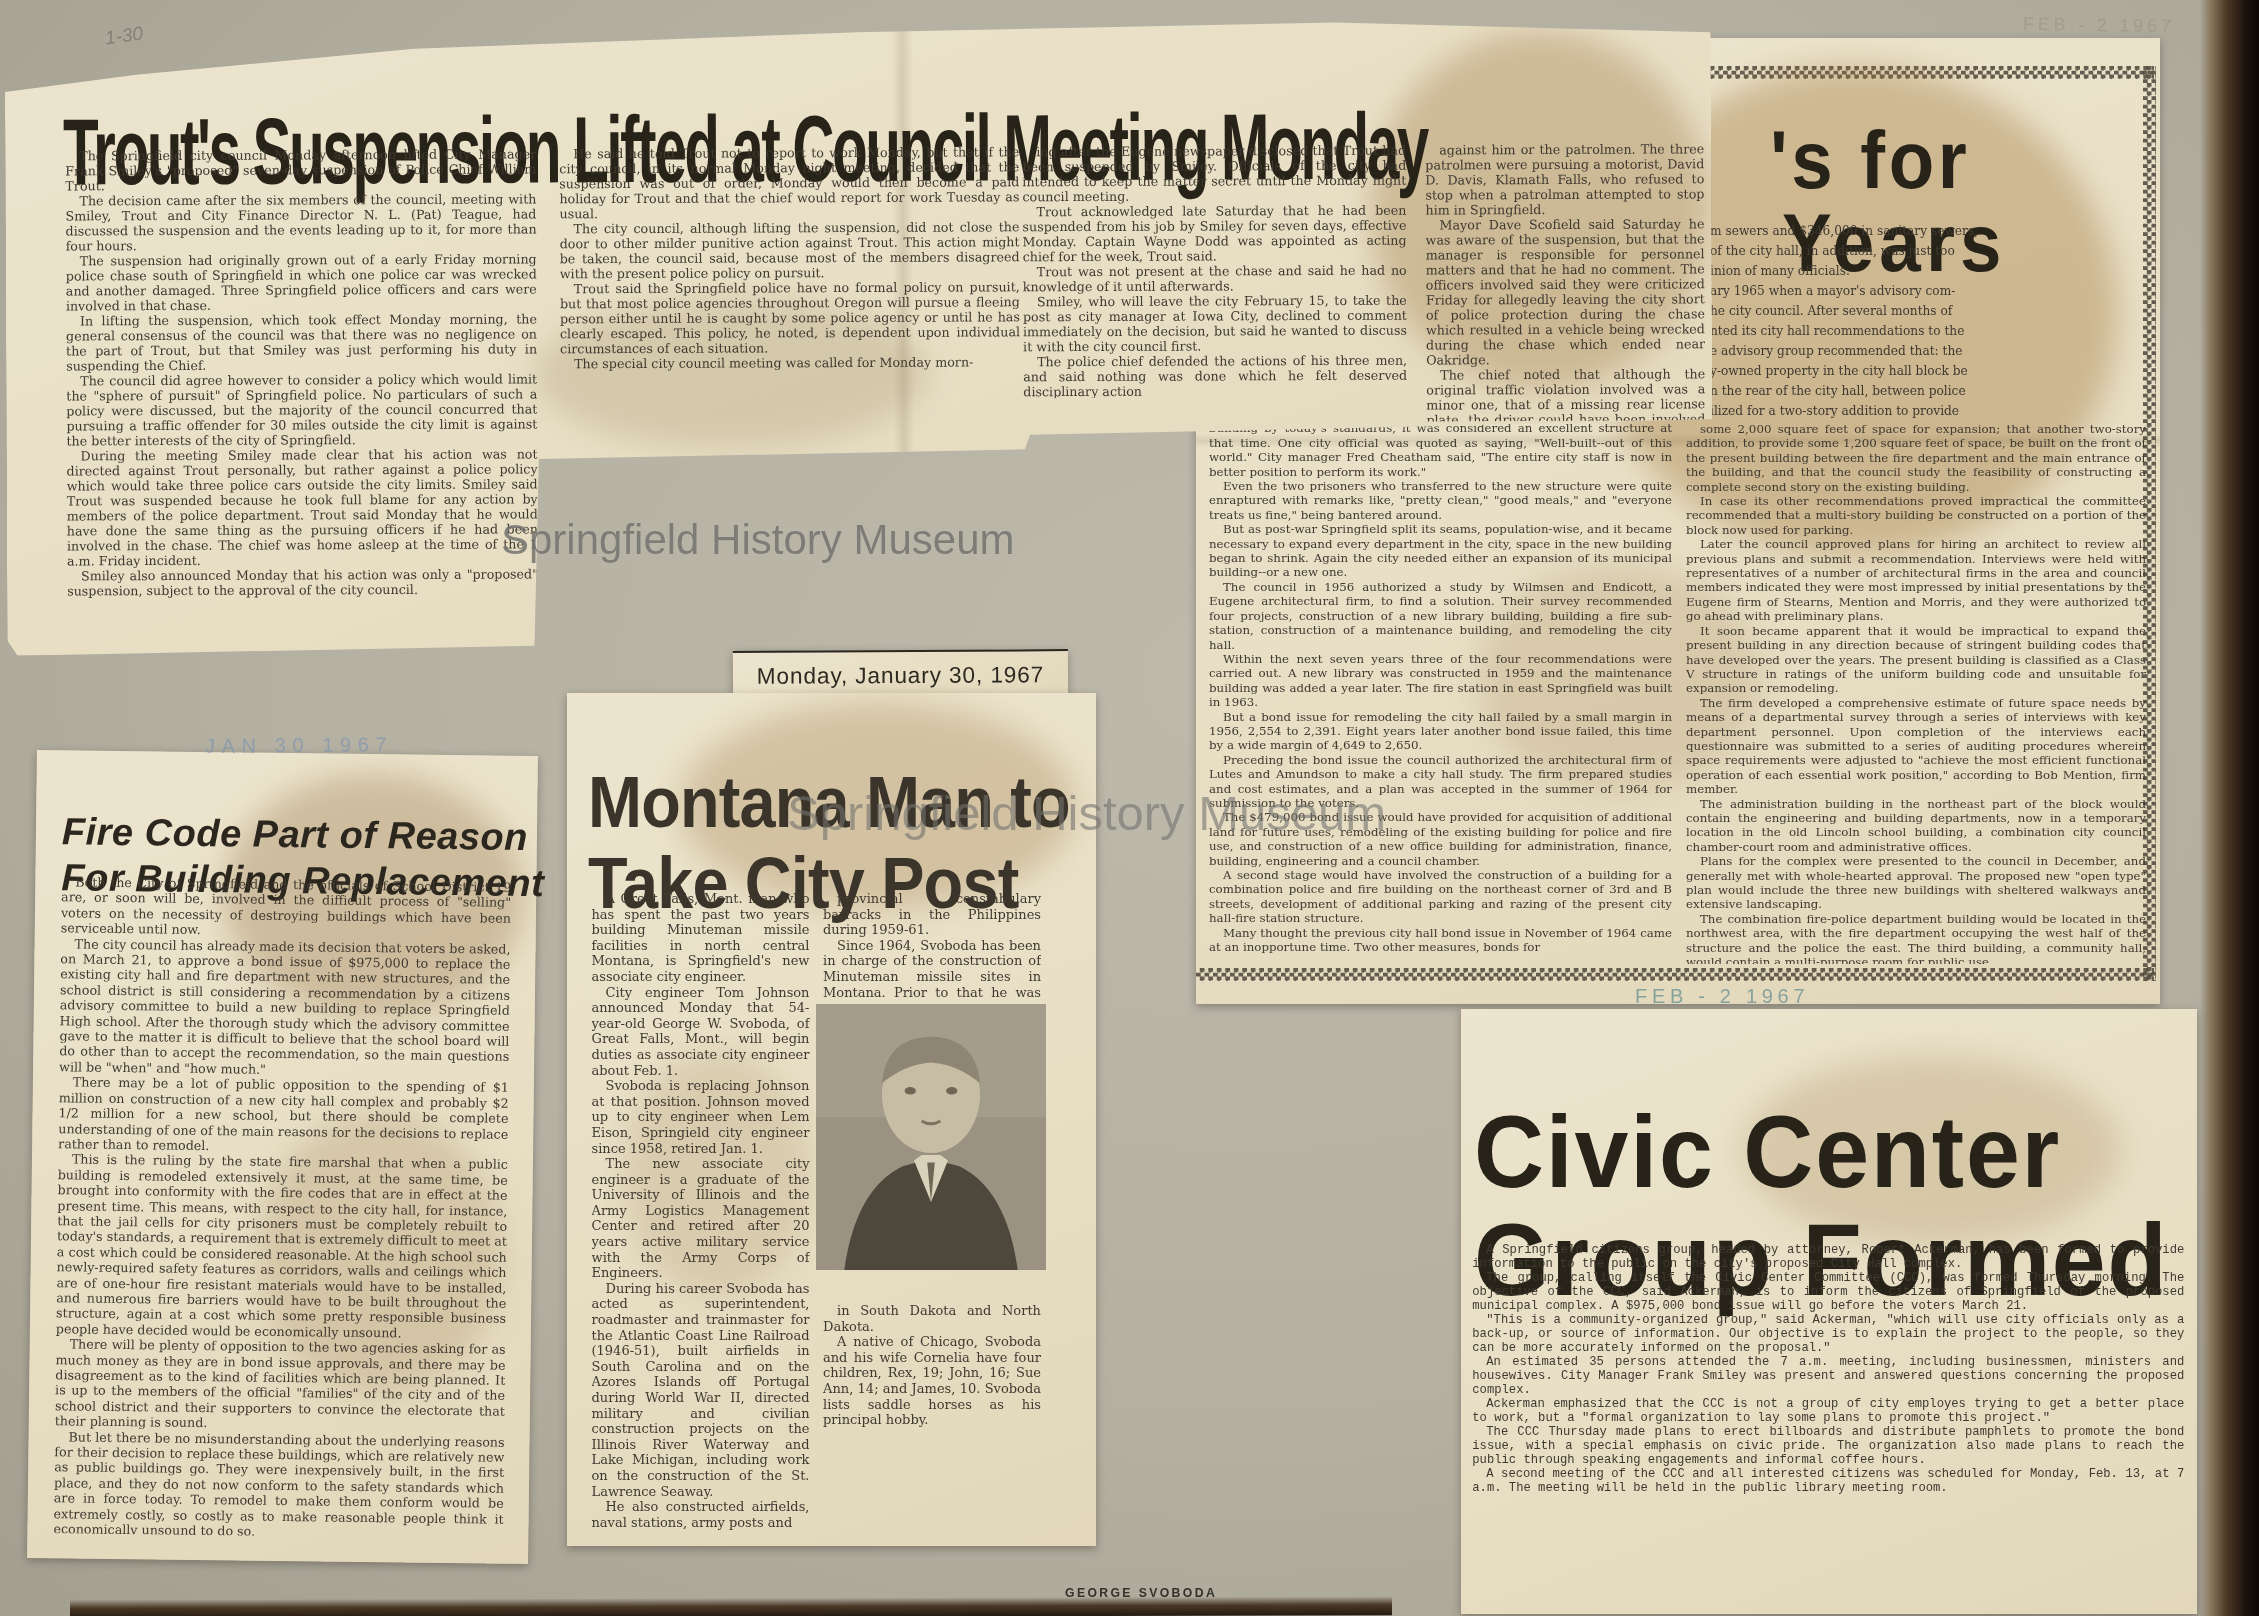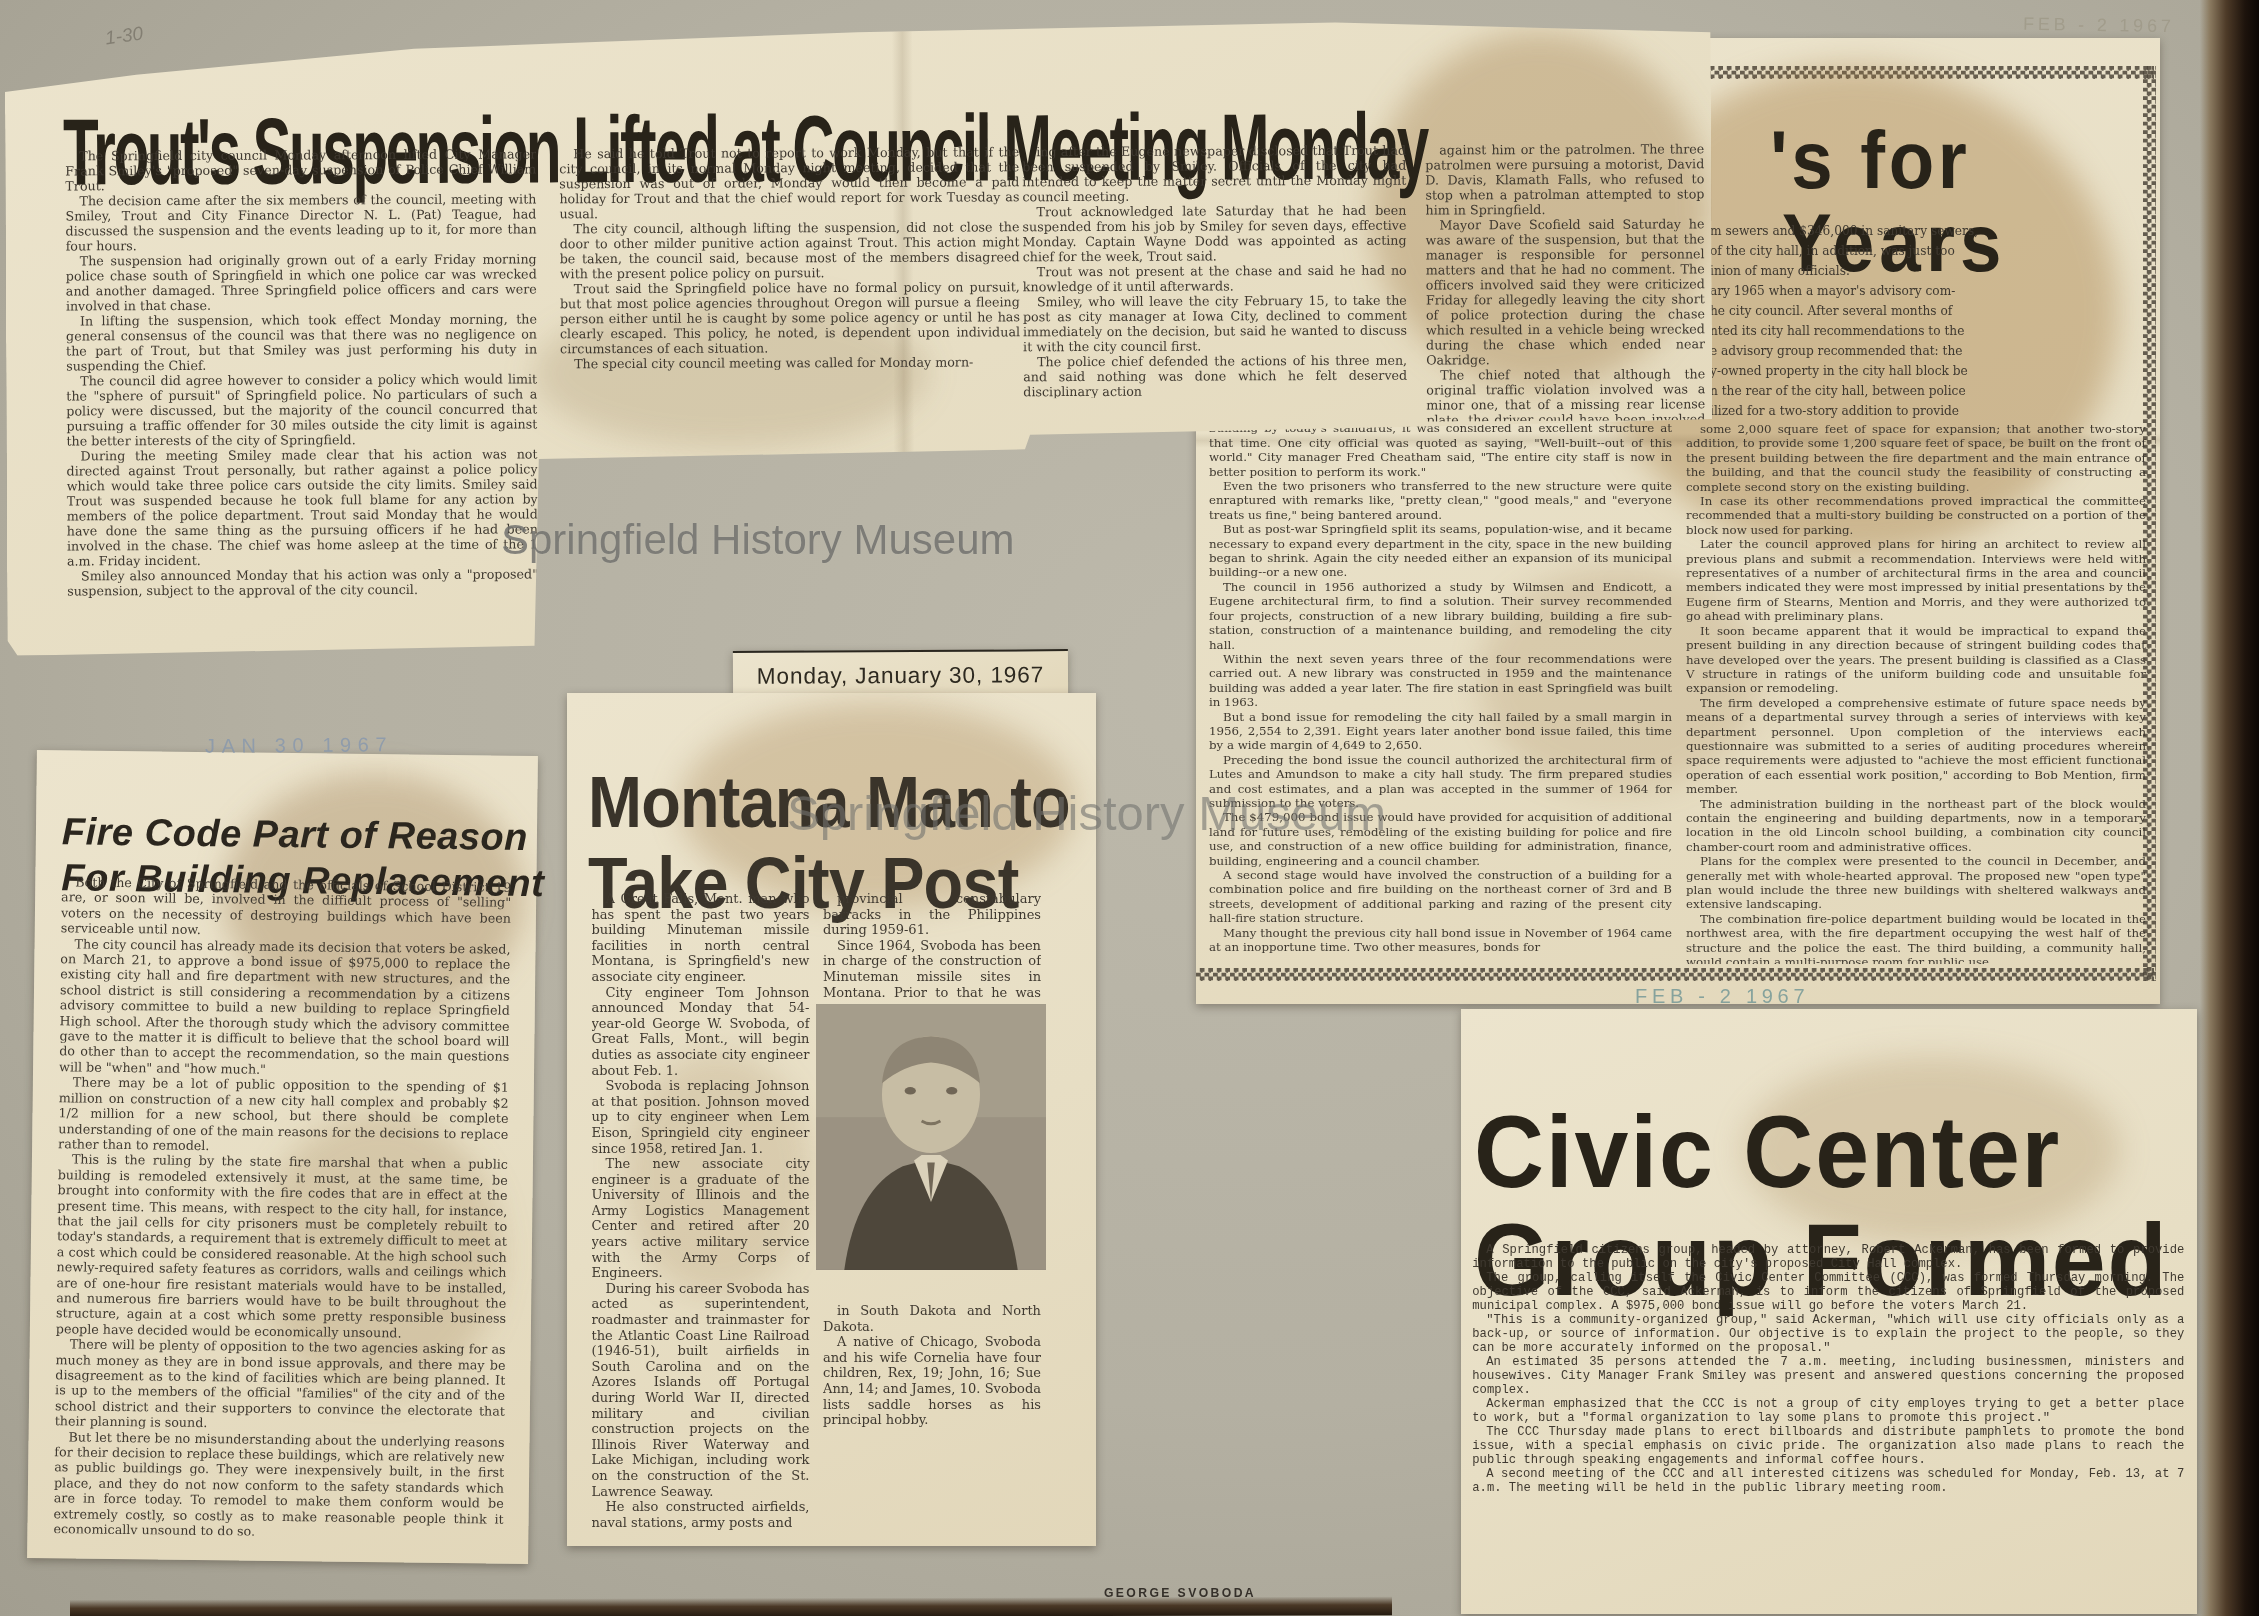--- a/index.html
+++ b/index.html
@@ -51,21 +51,21 @@
     display:flex;align-items:center;justify-content:center;transform:rotate(-.3deg);}
   .clip-date span{font-size:22.6px;color:#2d2920;letter-spacing:0.9px;}
   
   .clip-montana{left:557px;top:693px;width:529px;height:853px;z-index:20;margin-left:10px;}
   .mont-h1{position:absolute;left:21px;top:13px;font-size:72px;letter-spacing:-0.9px;transform:scaleX(.9);color:#3a342a;}
   .mont-h2{position:absolute;left:21px;top:94px;font-size:72px;letter-spacing:-0.9px;transform:scaleX(.9);color:#3a342a;}
   .mont-colL{position:absolute;left:24.5px;top:198px;width:218px;height:640px;overflow:hidden;font-size:13px;line-height:15.6px;}
   .mont-colRT{position:absolute;left:256px;top:198px;width:218px;height:111px;overflow:hidden;font-size:13px;line-height:15.6px;}
   .mont-photo{position:absolute;left:249px;top:311px;width:230px;height:266px;margin:0;
     box-shadow:inset 0 0 0 0.9px rgba(60,50,35,.4);background:#a8a294;}
-  .mont-caption{position:absolute;left:249px;top:582px;width:230px;text-align:center;
+  .mont-caption{position:absolute;left:249px;top:582px;width:230px;text-align:left;
     font-size:12.2px;letter-spacing:2.4px;color:#35302a;font-weight:700;}
   .mont-colRB{position:absolute;left:256px;top:610px;width:218px;height:169px;overflow:hidden;font-size:13px;line-height:15.6px;}
   
   .clip-civic{left:1461px;top:1009px;width:736px;height:605px;z-index:20;}
   .civic-h1{position:absolute;left:13px;top:7.5px;font-size:102px;letter-spacing:1.9px;transform:scaleX(.95);}
   .civic-h2{position:absolute;left:13px;top:115px;font-size:102px;letter-spacing:1.9px;transform:scaleX(.95);}
   .civic-body{position:absolute;left:11.3px;top:234px;width:712px;height:362px;overflow:hidden;
     font-size:12.2px;line-height:14px;font-family:Liberation Mono, monospace;}
   
   .stamp-jan30{left:205px;top:734px;color:#8496ae;font-size:20px;letter-spacing:6.6px;opacity:.75;z-index:30;transform:rotate(-.5deg);}

